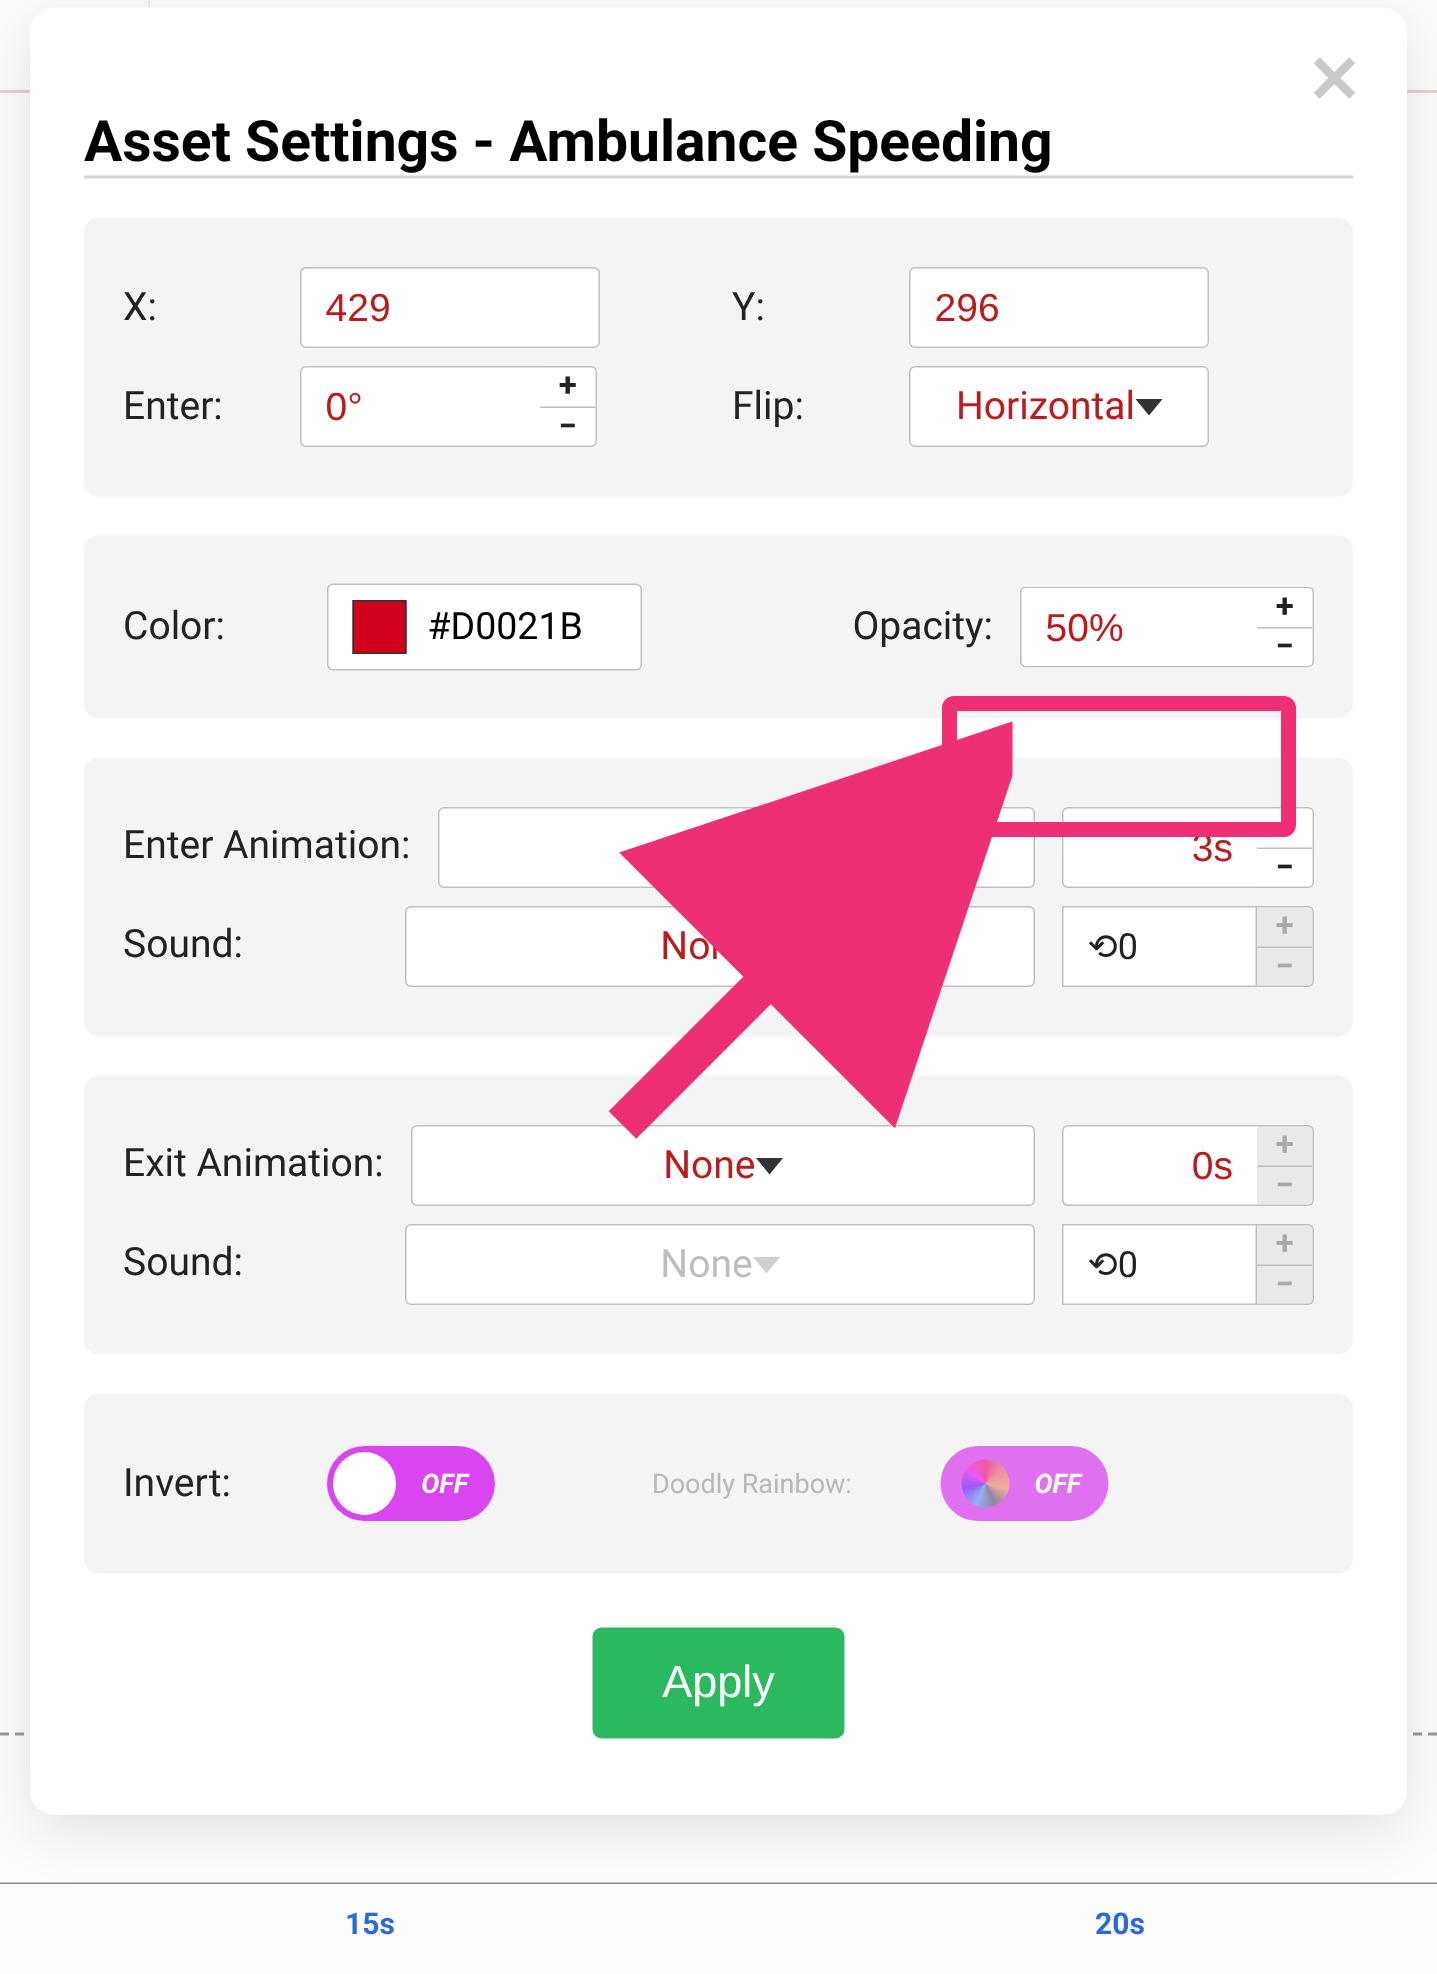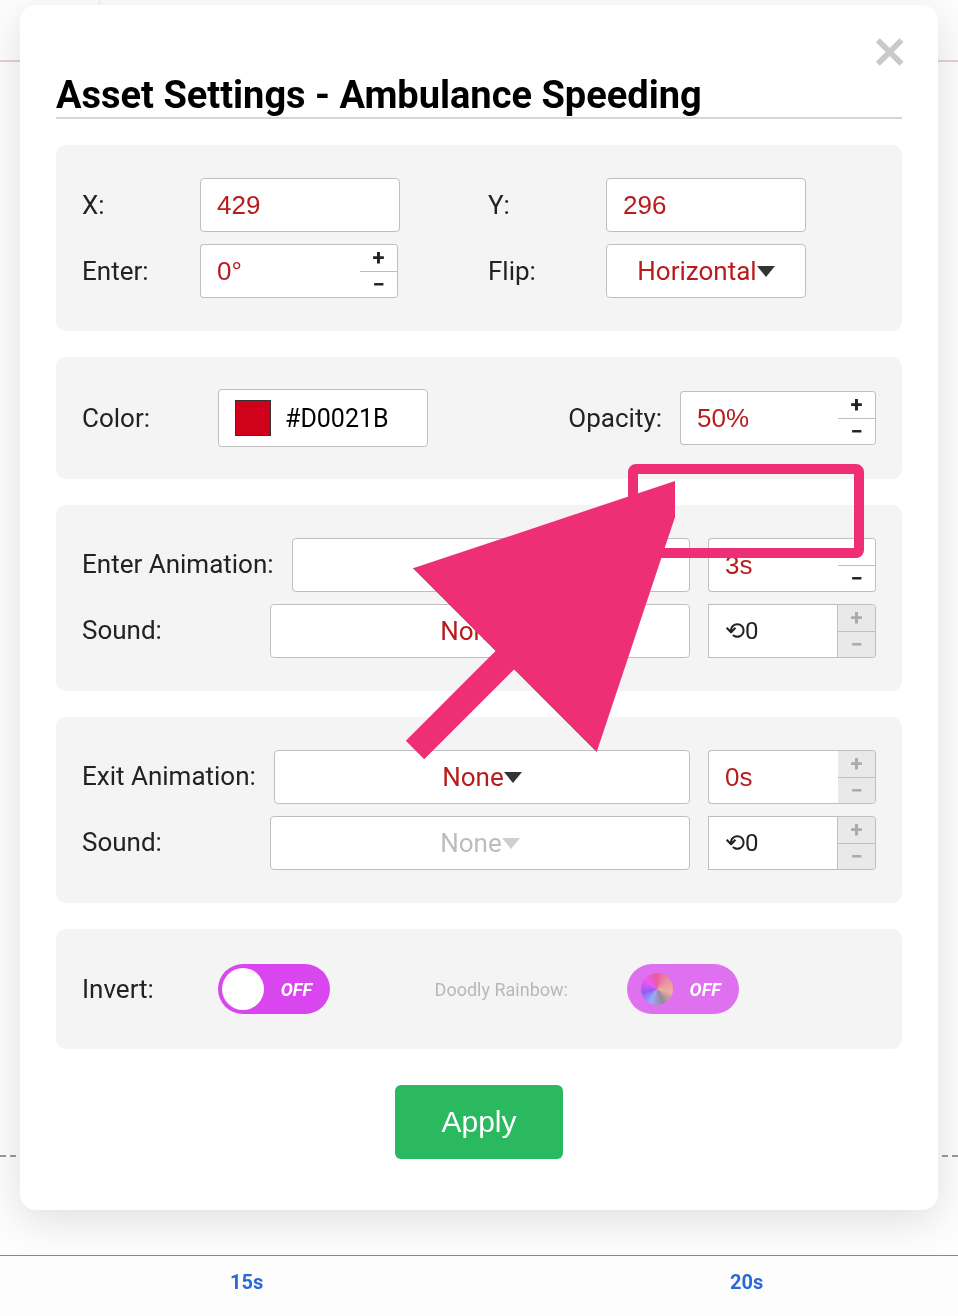--- a/index.html
+++ b/index.html
@@ -96,21 +96,21 @@
   .spin-btns .b + .b { border-top:1px solid #bfbfbf;}
   .spin-btns.disabled .b { background:#e9e9e9; color:#aaa; }
   .colorbox {
     display:flex; align-items:center; gap:14px;
     background:#fff; border:1px solid #bfbfbf; border-radius:4px;
     height:58px; padding:0 16px; width:210px;
   }
   .swatch { width:36px; height:36px; background:#d0021b; border:1px solid #333;}
   .animrow .lbl { min-width: 170px; line-height:1.2;}
   .animrow .sel { flex:1; width:auto; }
-  .duration { width:130px;}
+  .duration { width:130px;text-align:right;}
   .loop-inp { border:1px solid #bfbfbf; background:#fff; height:54px; display:flex; align-items:center; padding:0 16px; width:130px; font-size:24px; color:#222;}
   .toggle {
     width:112px; height:50px; background:#d946ef; border-radius:25px;
     display:flex; align-items:center; padding:4px; position:relative;font-style:italic;
   }
   .toggle .knob { width:42px;height:42px;background:#fff;border-radius:50%;}
   .toggle .tlabel { position:absolute; right:18px; color:#fff; font-weight:700; font-size:18px;}
   .toggle.disabled { opacity:0.75; }
   .rainbow-lbl { color:#b8b8b8; font-size:18px; }
   .rainbow-icon {

